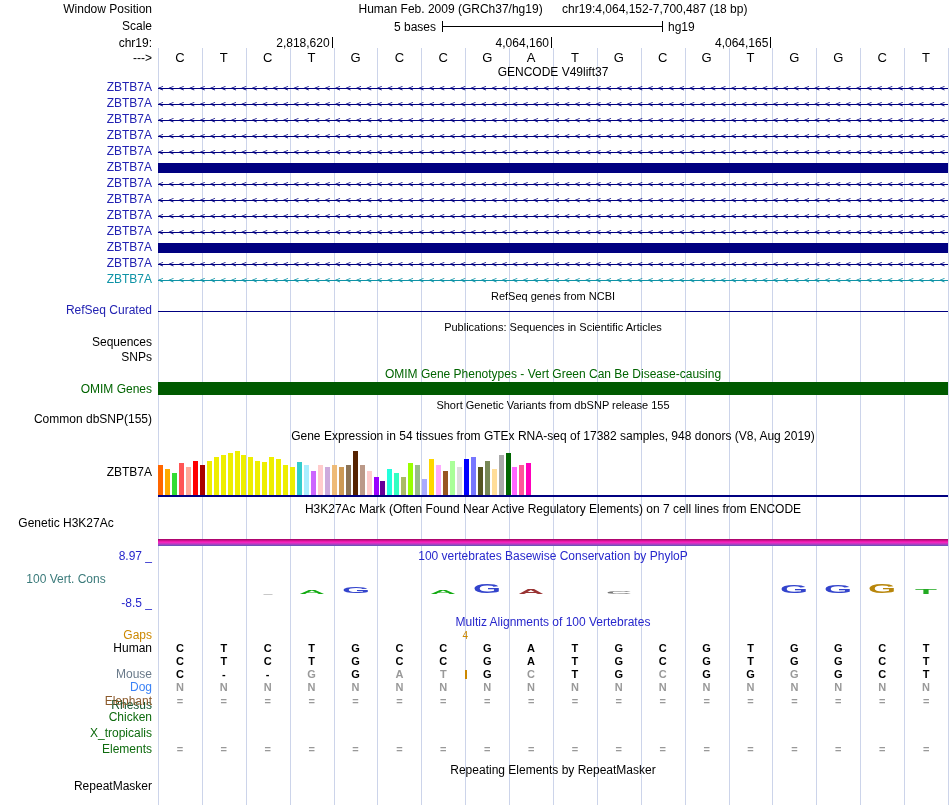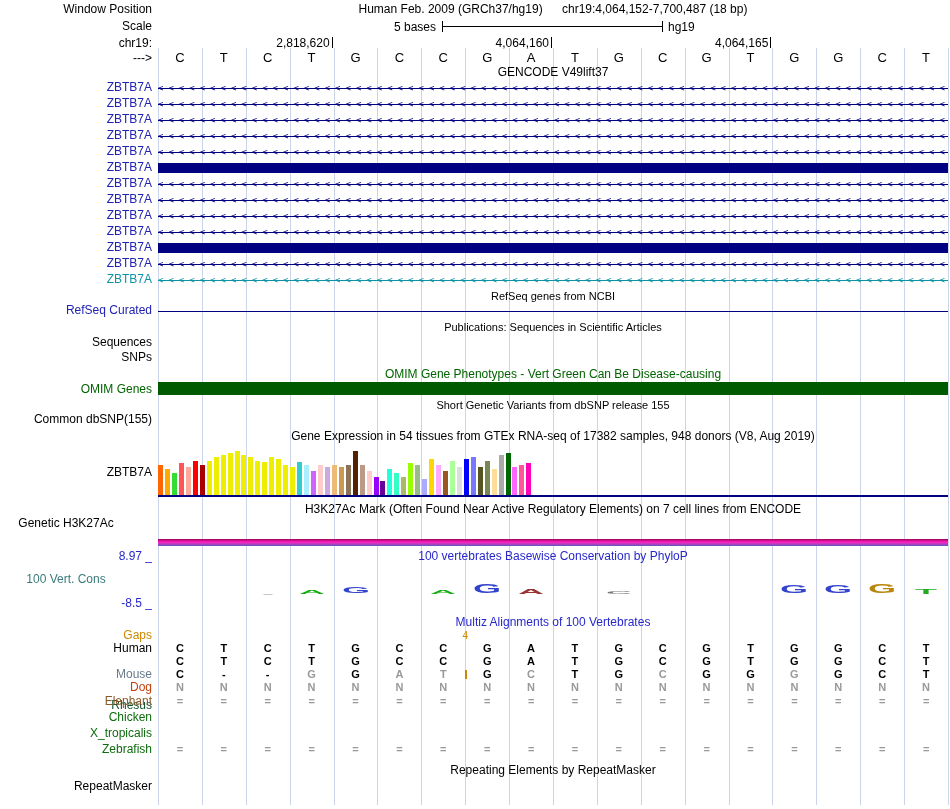--- a/index.html
+++ b/index.html
@@ -329,21 +329,21 @@
       <div class="mcell" style="left: 662.7px; color: rgb(153, 153, 153);">C</div>
       <div class="mcell" style="left: 706.6px; color: rgb(0, 0, 0);">G</div>
       <div class="mcell" style="left: 750.5px; color: rgb(0, 0, 0);">G</div>
       <div class="mcell" style="left: 794.4px; color: rgb(153, 153, 153);">G</div>
       <div class="mcell" style="left: 838.3px; color: rgb(0, 0, 0);">G</div>
       <div class="mcell" style="left: 882.2px; color: rgb(0, 0, 0);">C</div>
       <div class="mcell" style="left: 926.1px; color: rgb(0, 0, 0);">T</div>
       <div style="position: absolute; top: 2px; width: 2px; height: 9px; background: rgb(204, 136, 0); left: 465.2px;"></div>
     </div>
     <div class="mrow" style="top: 681px;">
-      <div class="lab" style="color: #c2410c;">Dog</div>
+      <div class="lab" style="color: #3b82f6;">Dog</div>
       <div class="mcell" style="left: 179.9px; color: rgb(153, 153, 153);">N</div>
       <div class="mcell" style="left: 223.8px; color: rgb(153, 153, 153);">N</div>
       <div class="mcell" style="left: 267.7px; color: rgb(153, 153, 153);">N</div>
       <div class="mcell" style="left: 311.6px; color: rgb(153, 153, 153);">N</div>
       <div class="mcell" style="left: 355.5px; color: rgb(153, 153, 153);">N</div>
       <div class="mcell" style="left: 399.4px; color: rgb(153, 153, 153);">N</div>
       <div class="mcell" style="left: 443.3px; color: rgb(153, 153, 153);">N</div>
       <div class="mcell" style="left: 487.2px; color: rgb(153, 153, 153);">N</div>
       <div class="mcell" style="left: 531.1px; color: rgb(153, 153, 153);">N</div>
       <div class="mcell" style="left: 574.9px; color: rgb(153, 153, 153);">N</div>
@@ -377,21 +377,21 @@
       <div class="mcell" style="left: 882.2px; color: rgb(153, 153, 153);">=</div>
       <div class="mcell" style="left: 926.1px; color: rgb(153, 153, 153);">=</div>
     </div>
     <div class="mrow" style="top: 711px;">
       <div class="lab" style="color: rgb(14, 107, 14);">Chicken</div>
     </div>
     <div class="mrow" style="top: 727px;">
       <div class="lab" style="color: rgb(14, 107, 14);">X_tropicalis</div>
     </div>
     <div class="mrow" style="top: 743px;">
-      <div class="lab" style="color: rgb(14, 107, 14);">Zebrafish</div>
+      <div class="lab" style="color: rgb(14, 107, 14);">Elements</div>
       <div class="mcell" style="left: 179.9px; color: rgb(153, 153, 153);">=</div>
       <div class="mcell" style="left: 223.8px; color: rgb(153, 153, 153);">=</div>
       <div class="mcell" style="left: 267.7px; color: rgb(153, 153, 153);">=</div>
       <div class="mcell" style="left: 311.6px; color: rgb(153, 153, 153);">=</div>
       <div class="mcell" style="left: 355.5px; color: rgb(153, 153, 153);">=</div>
       <div class="mcell" style="left: 399.4px; color: rgb(153, 153, 153);">=</div>
       <div class="mcell" style="left: 443.3px; color: rgb(153, 153, 153);">=</div>
       <div class="mcell" style="left: 487.2px; color: rgb(153, 153, 153);">=</div>
       <div class="mcell" style="left: 531.1px; color: rgb(153, 153, 153);">=</div>
       <div class="mcell" style="left: 574.9px; color: rgb(153, 153, 153);">=</div>

